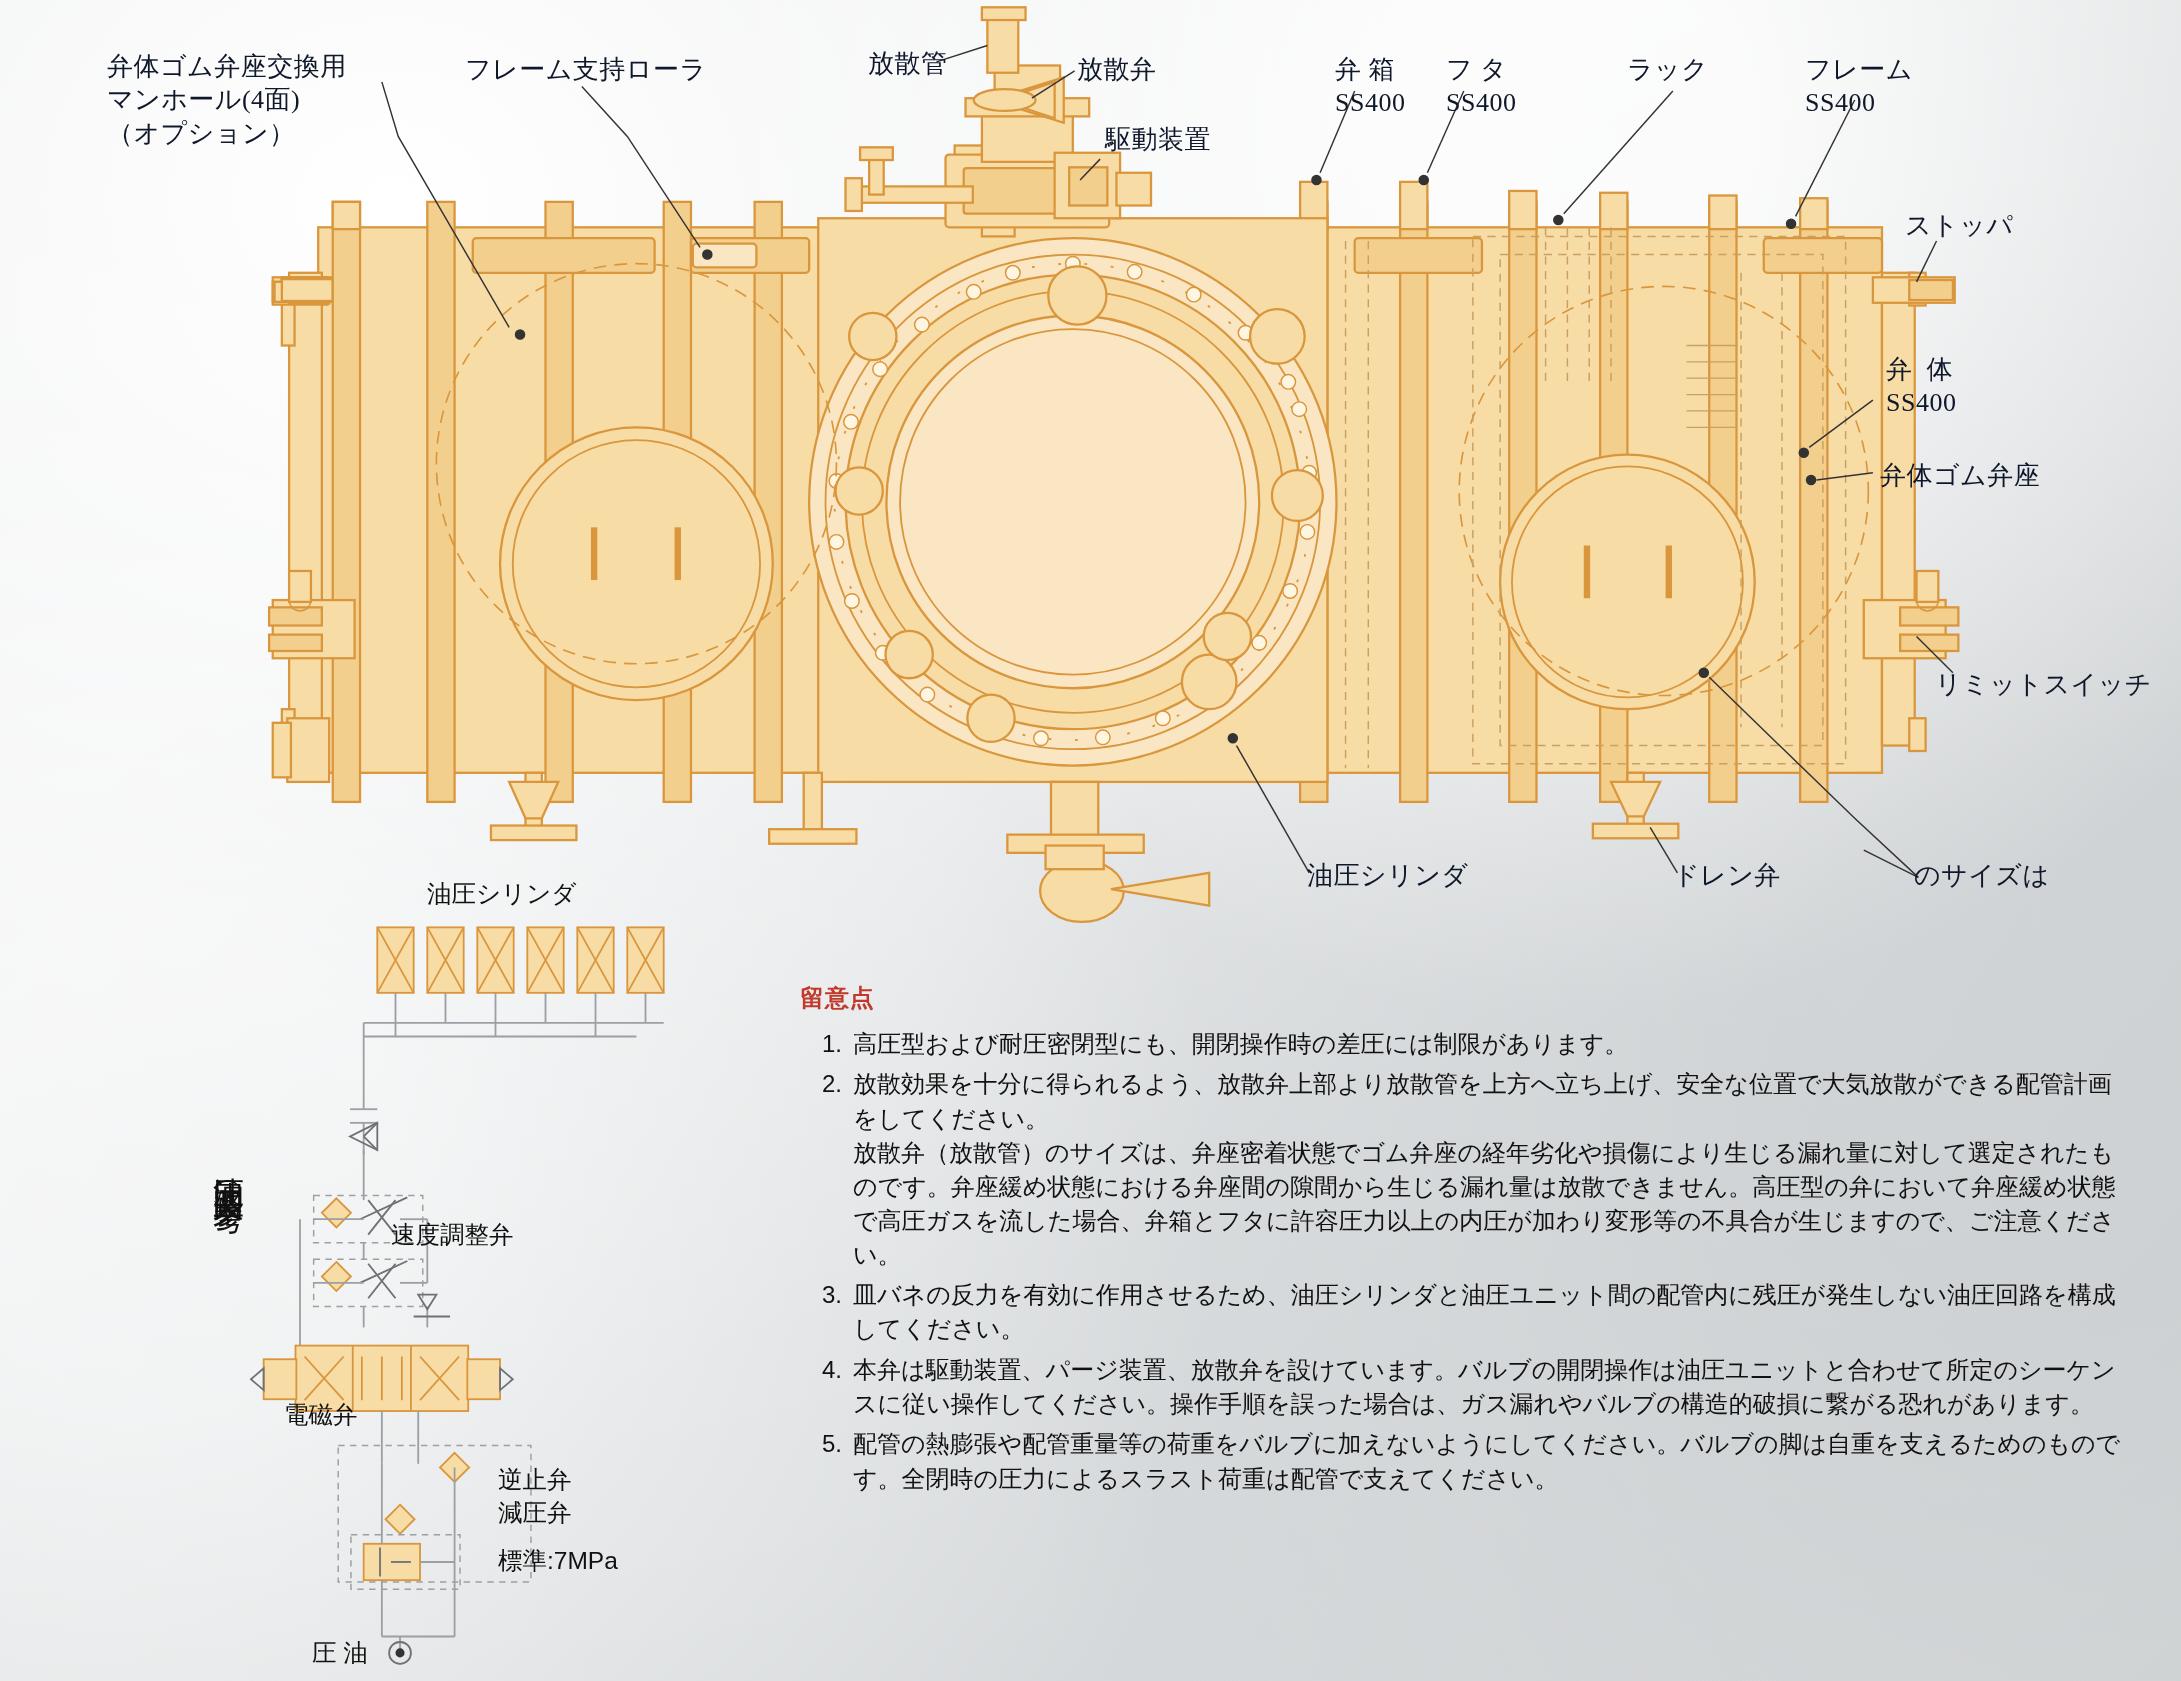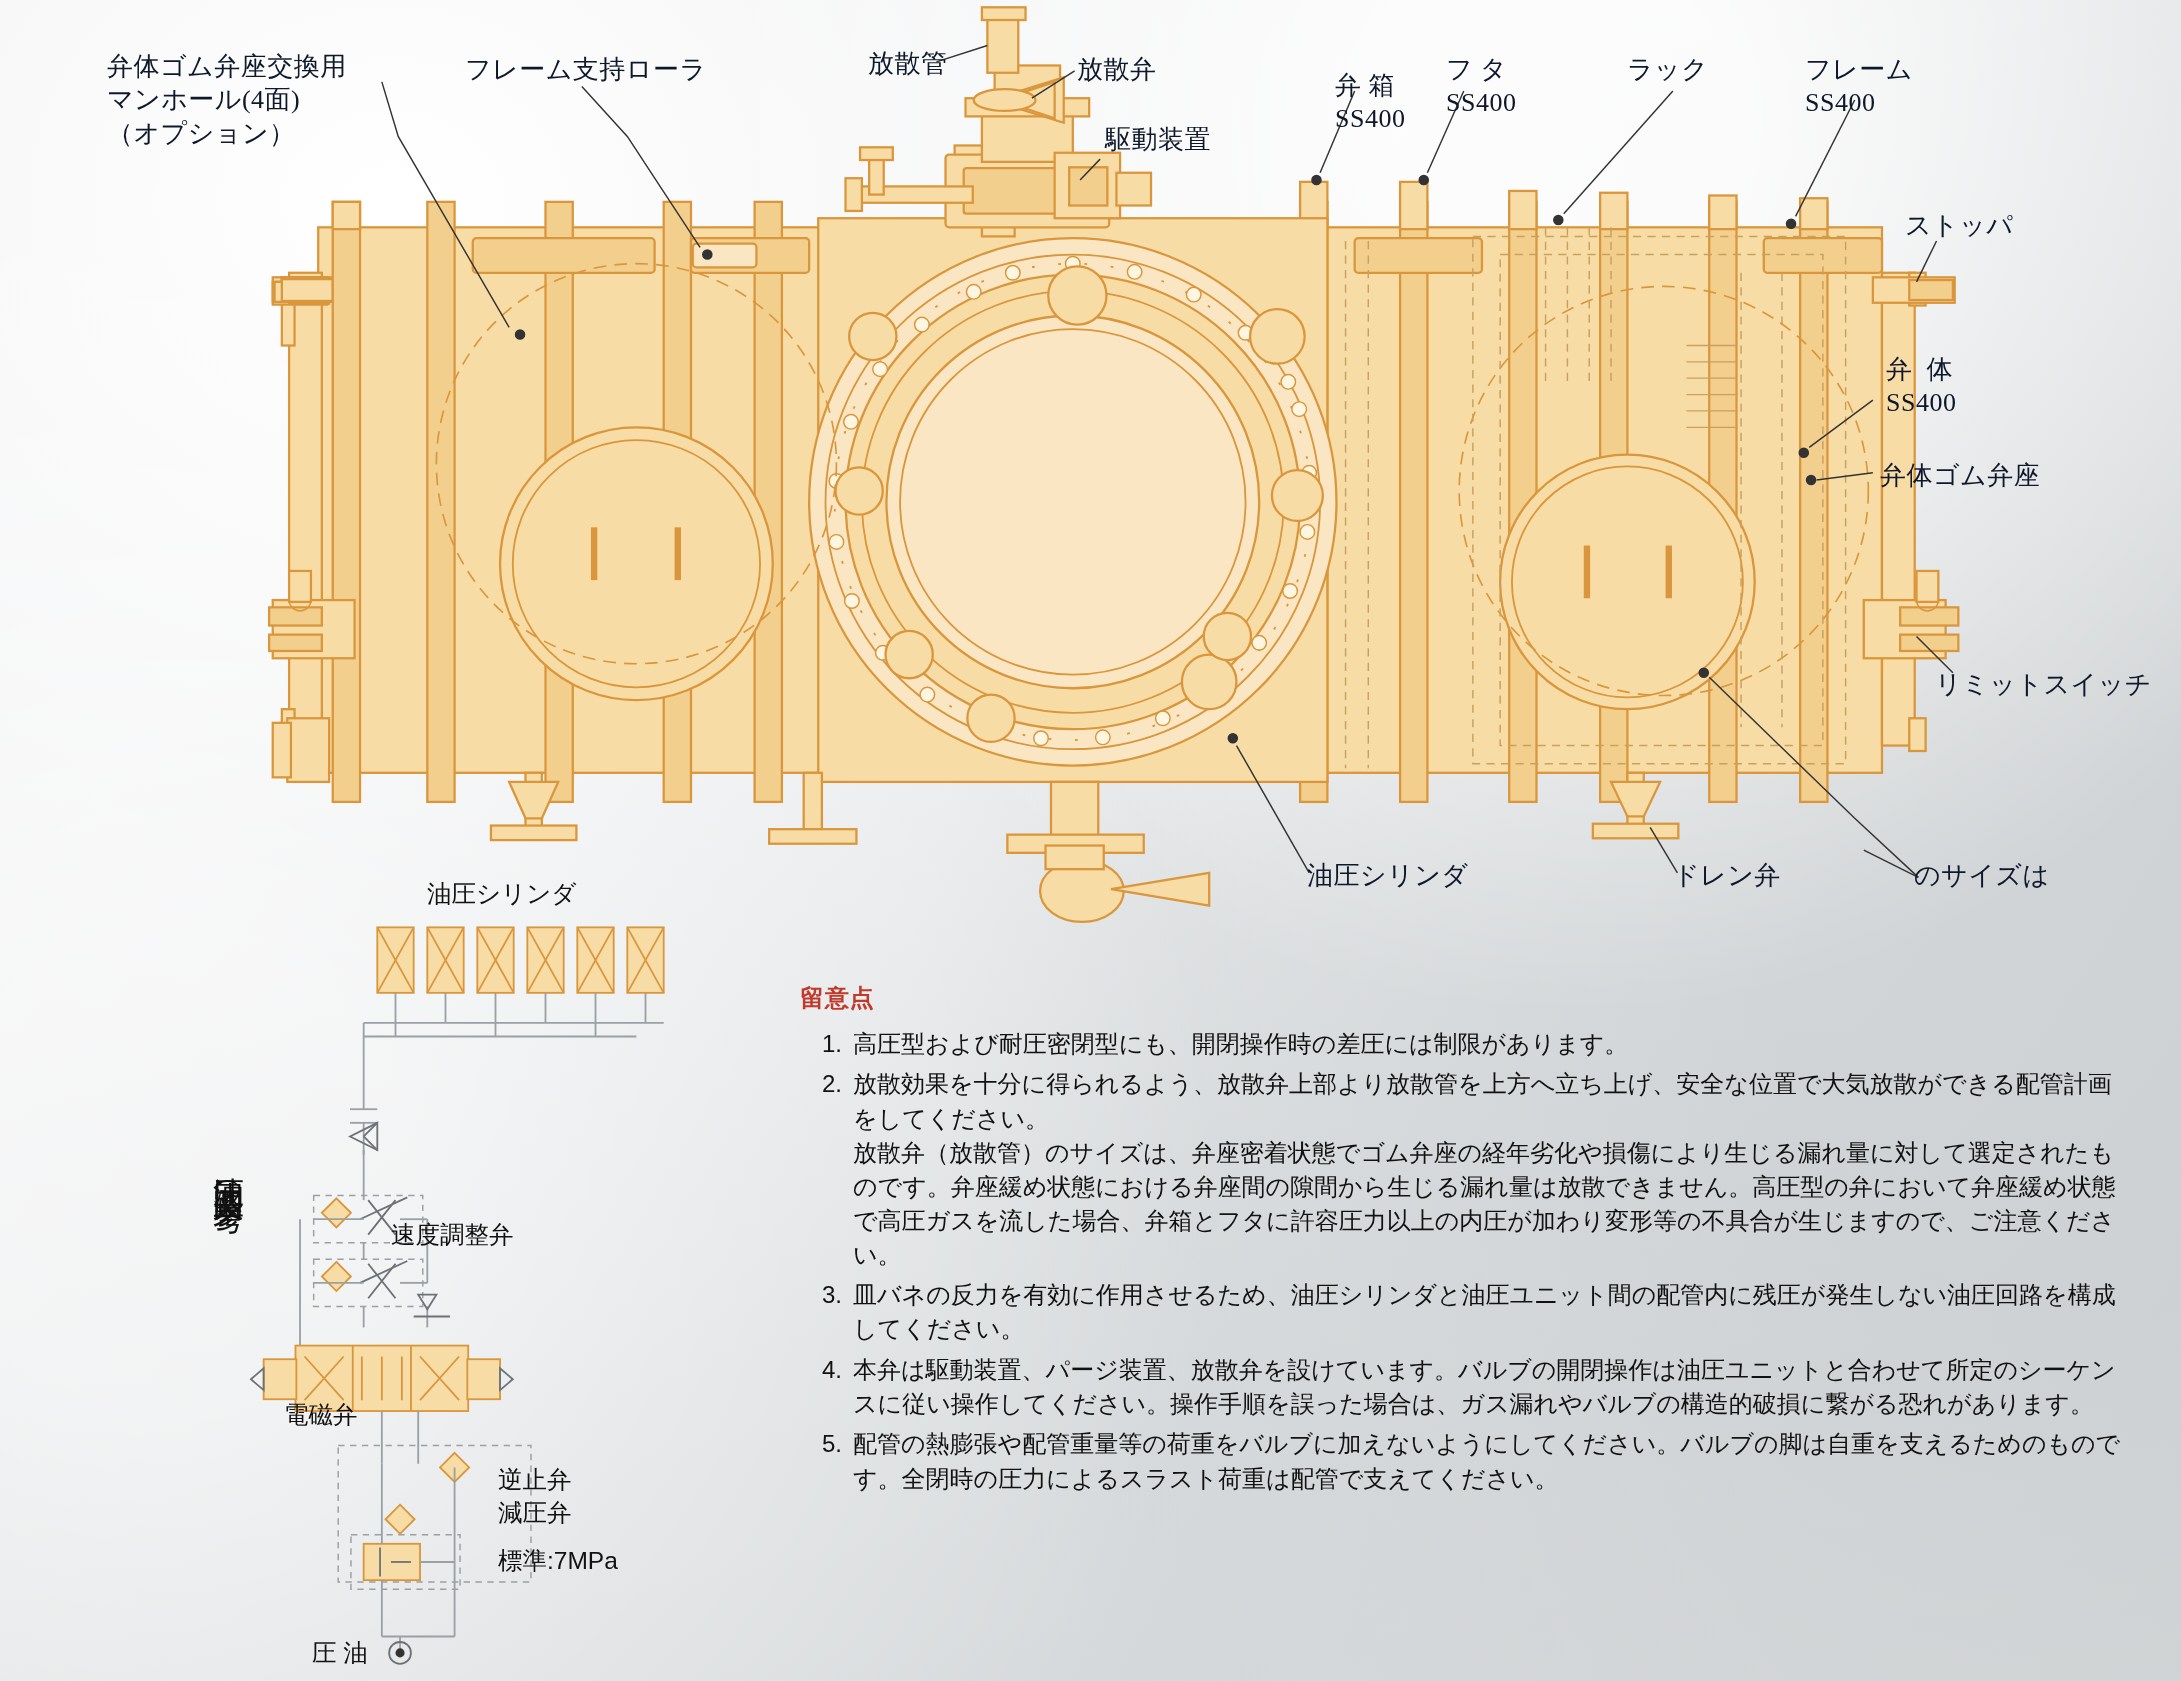--- a/index.html
+++ b/index.html
@@ -445,21 +445,21 @@
   </g>
 </svg>
 
 <div class="lbl" style="left:107px;top:50px;">弁体ゴム弁座交換用
 マンホール(4面)
 （オプション）</div>
 <div class="lbl" style="left:465px;top:53px;">フレーム支持ローラ</div>
 <div class="lbl" style="left:868px;top:47px;">放散管</div>
 <div class="lbl" style="left:1077px;top:53px;">放散弁</div>
 <div class="lbl" style="left:1105px;top:123px;">駆動装置</div>
-<div class="lbl" style="left:1335px;top:69px;">弁 箱
+<div class="lbl" style="left:1335px;top:53px;">弁 箱
 SS400</div>
 <div class="lbl" style="left:1446px;top:53px;">フ タ
 SS400</div>
 <div class="lbl" style="left:1627px;top:53px;">ラック</div>
 <div class="lbl" style="left:1805px;top:53px;">フレーム
 SS400</div>
 <div class="lbl" style="left:1905px;top:209px;">ストッパ</div>
 <div class="lbl" style="left:1886px;top:353px;">弁  体
 SS400</div>
 <div class="lbl" style="left:1880px;top:459px;">弁体ゴム弁座</div>

